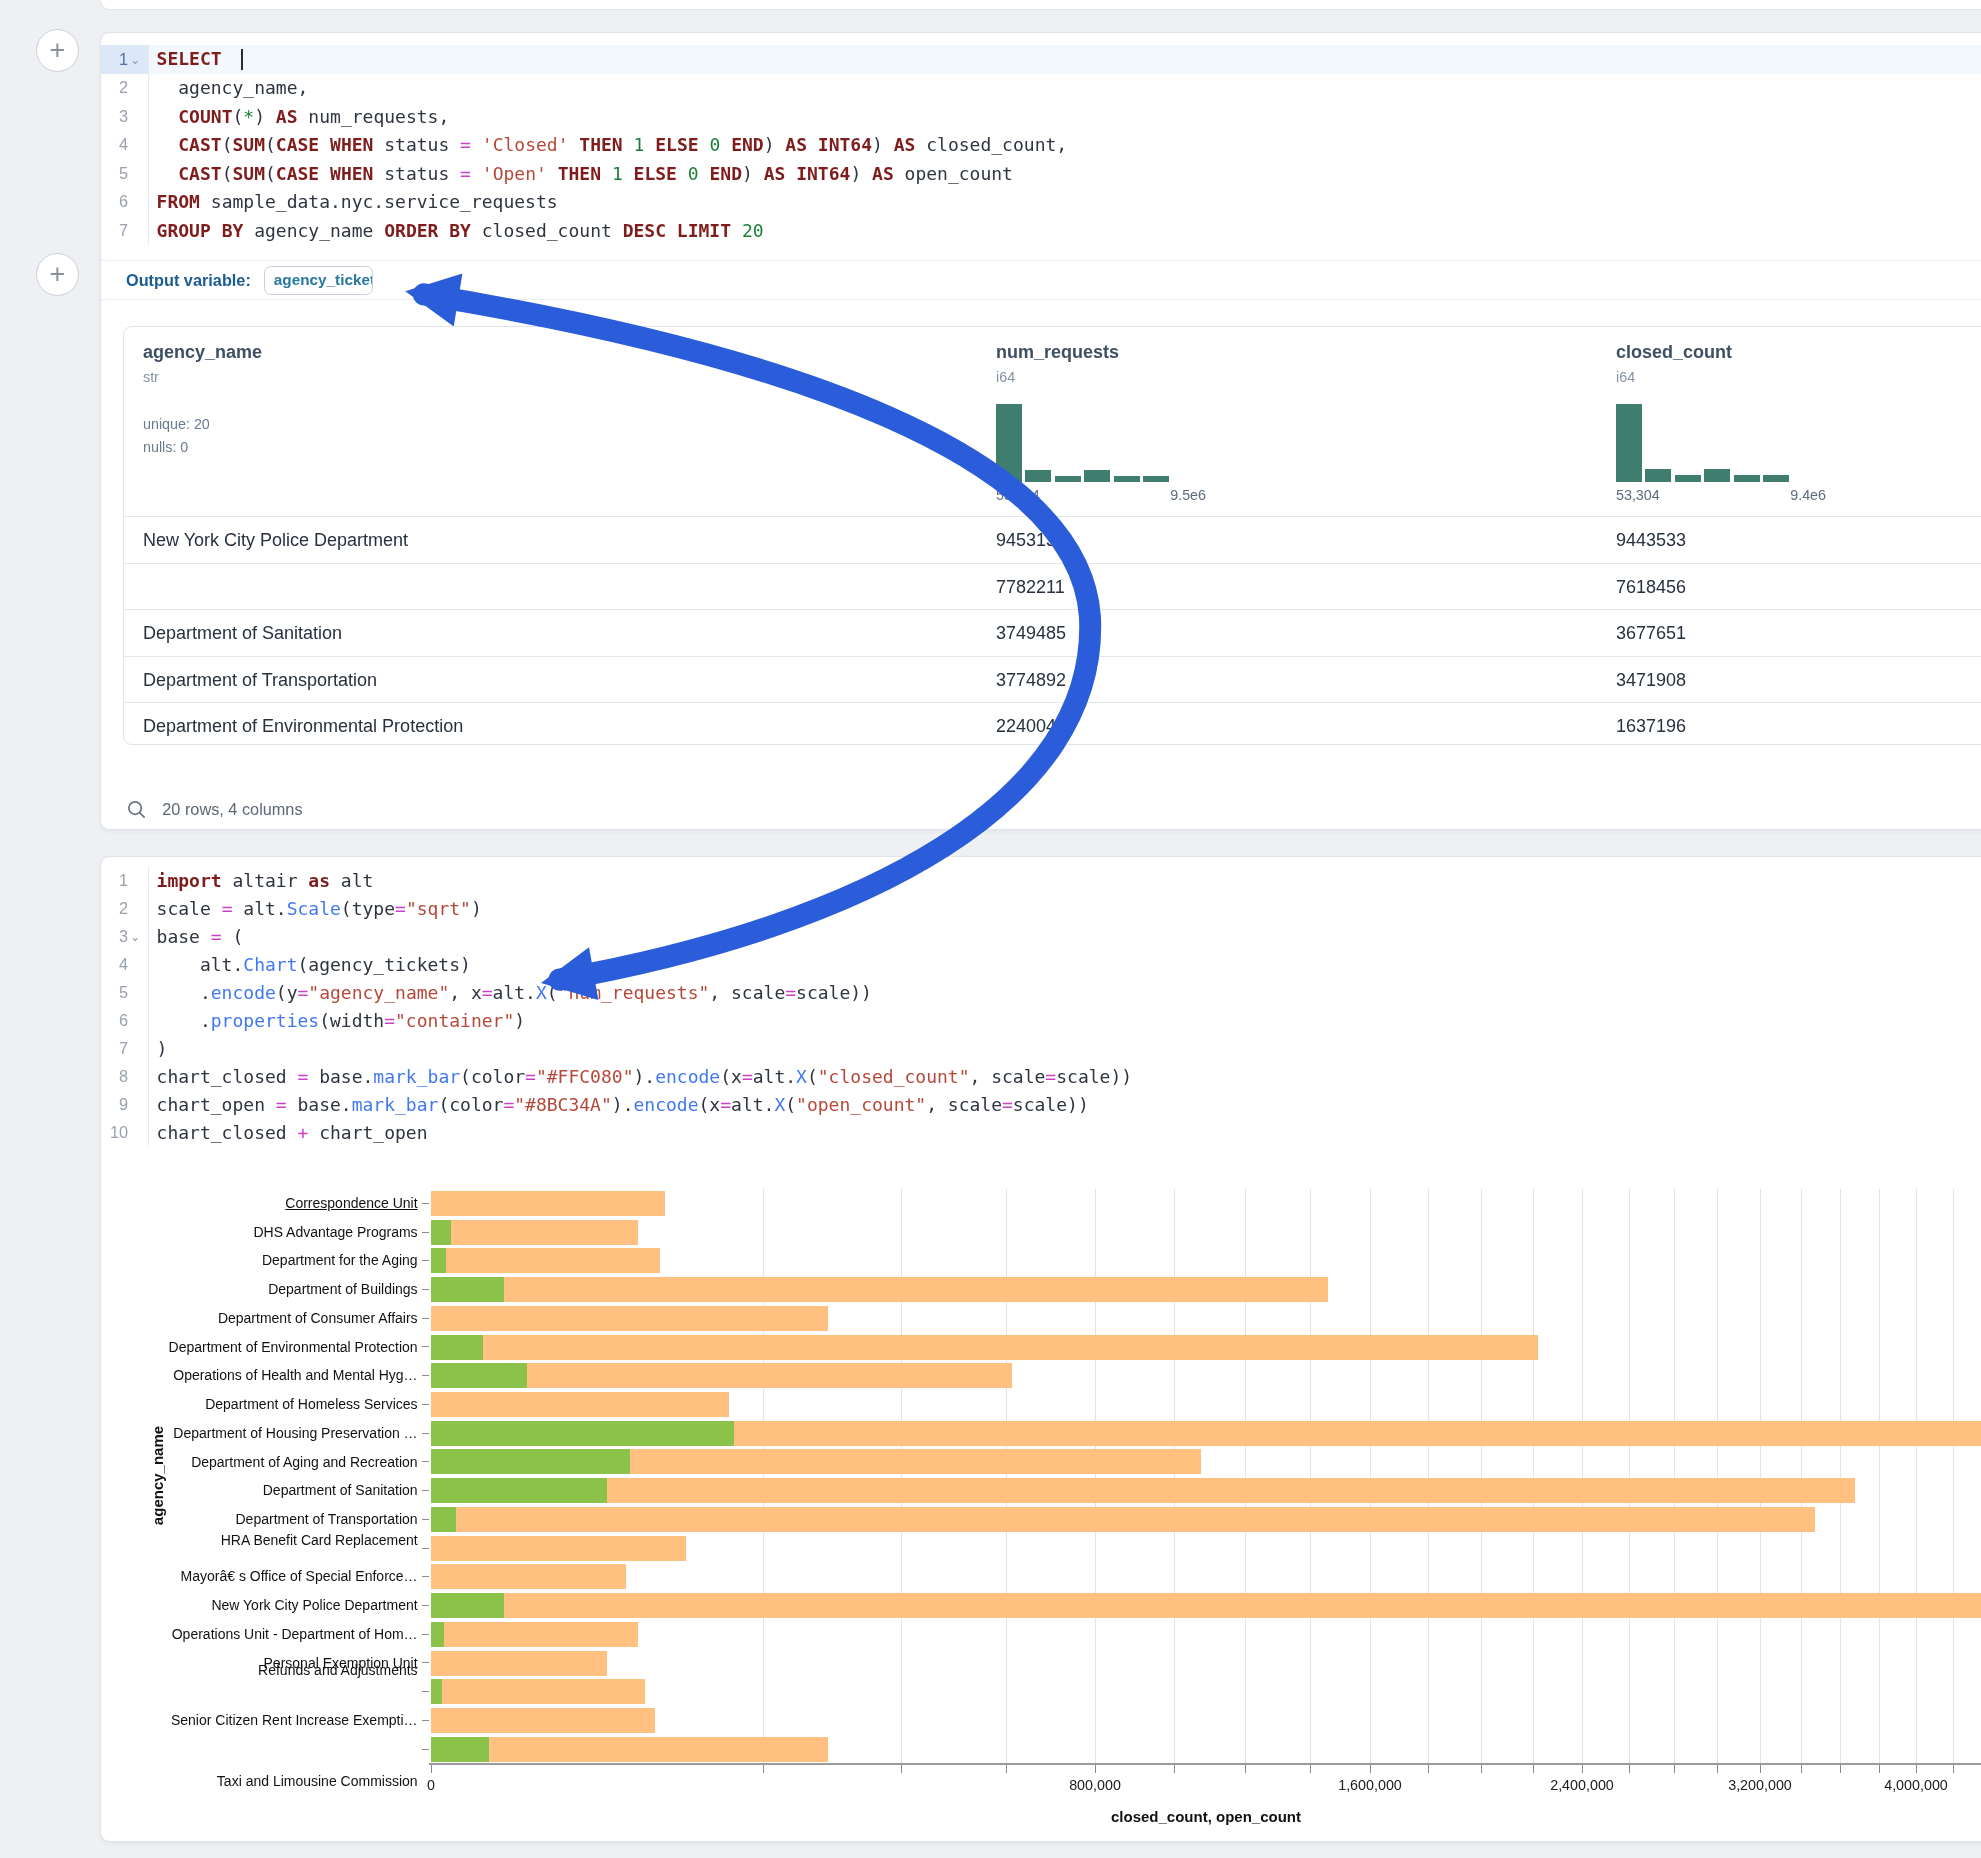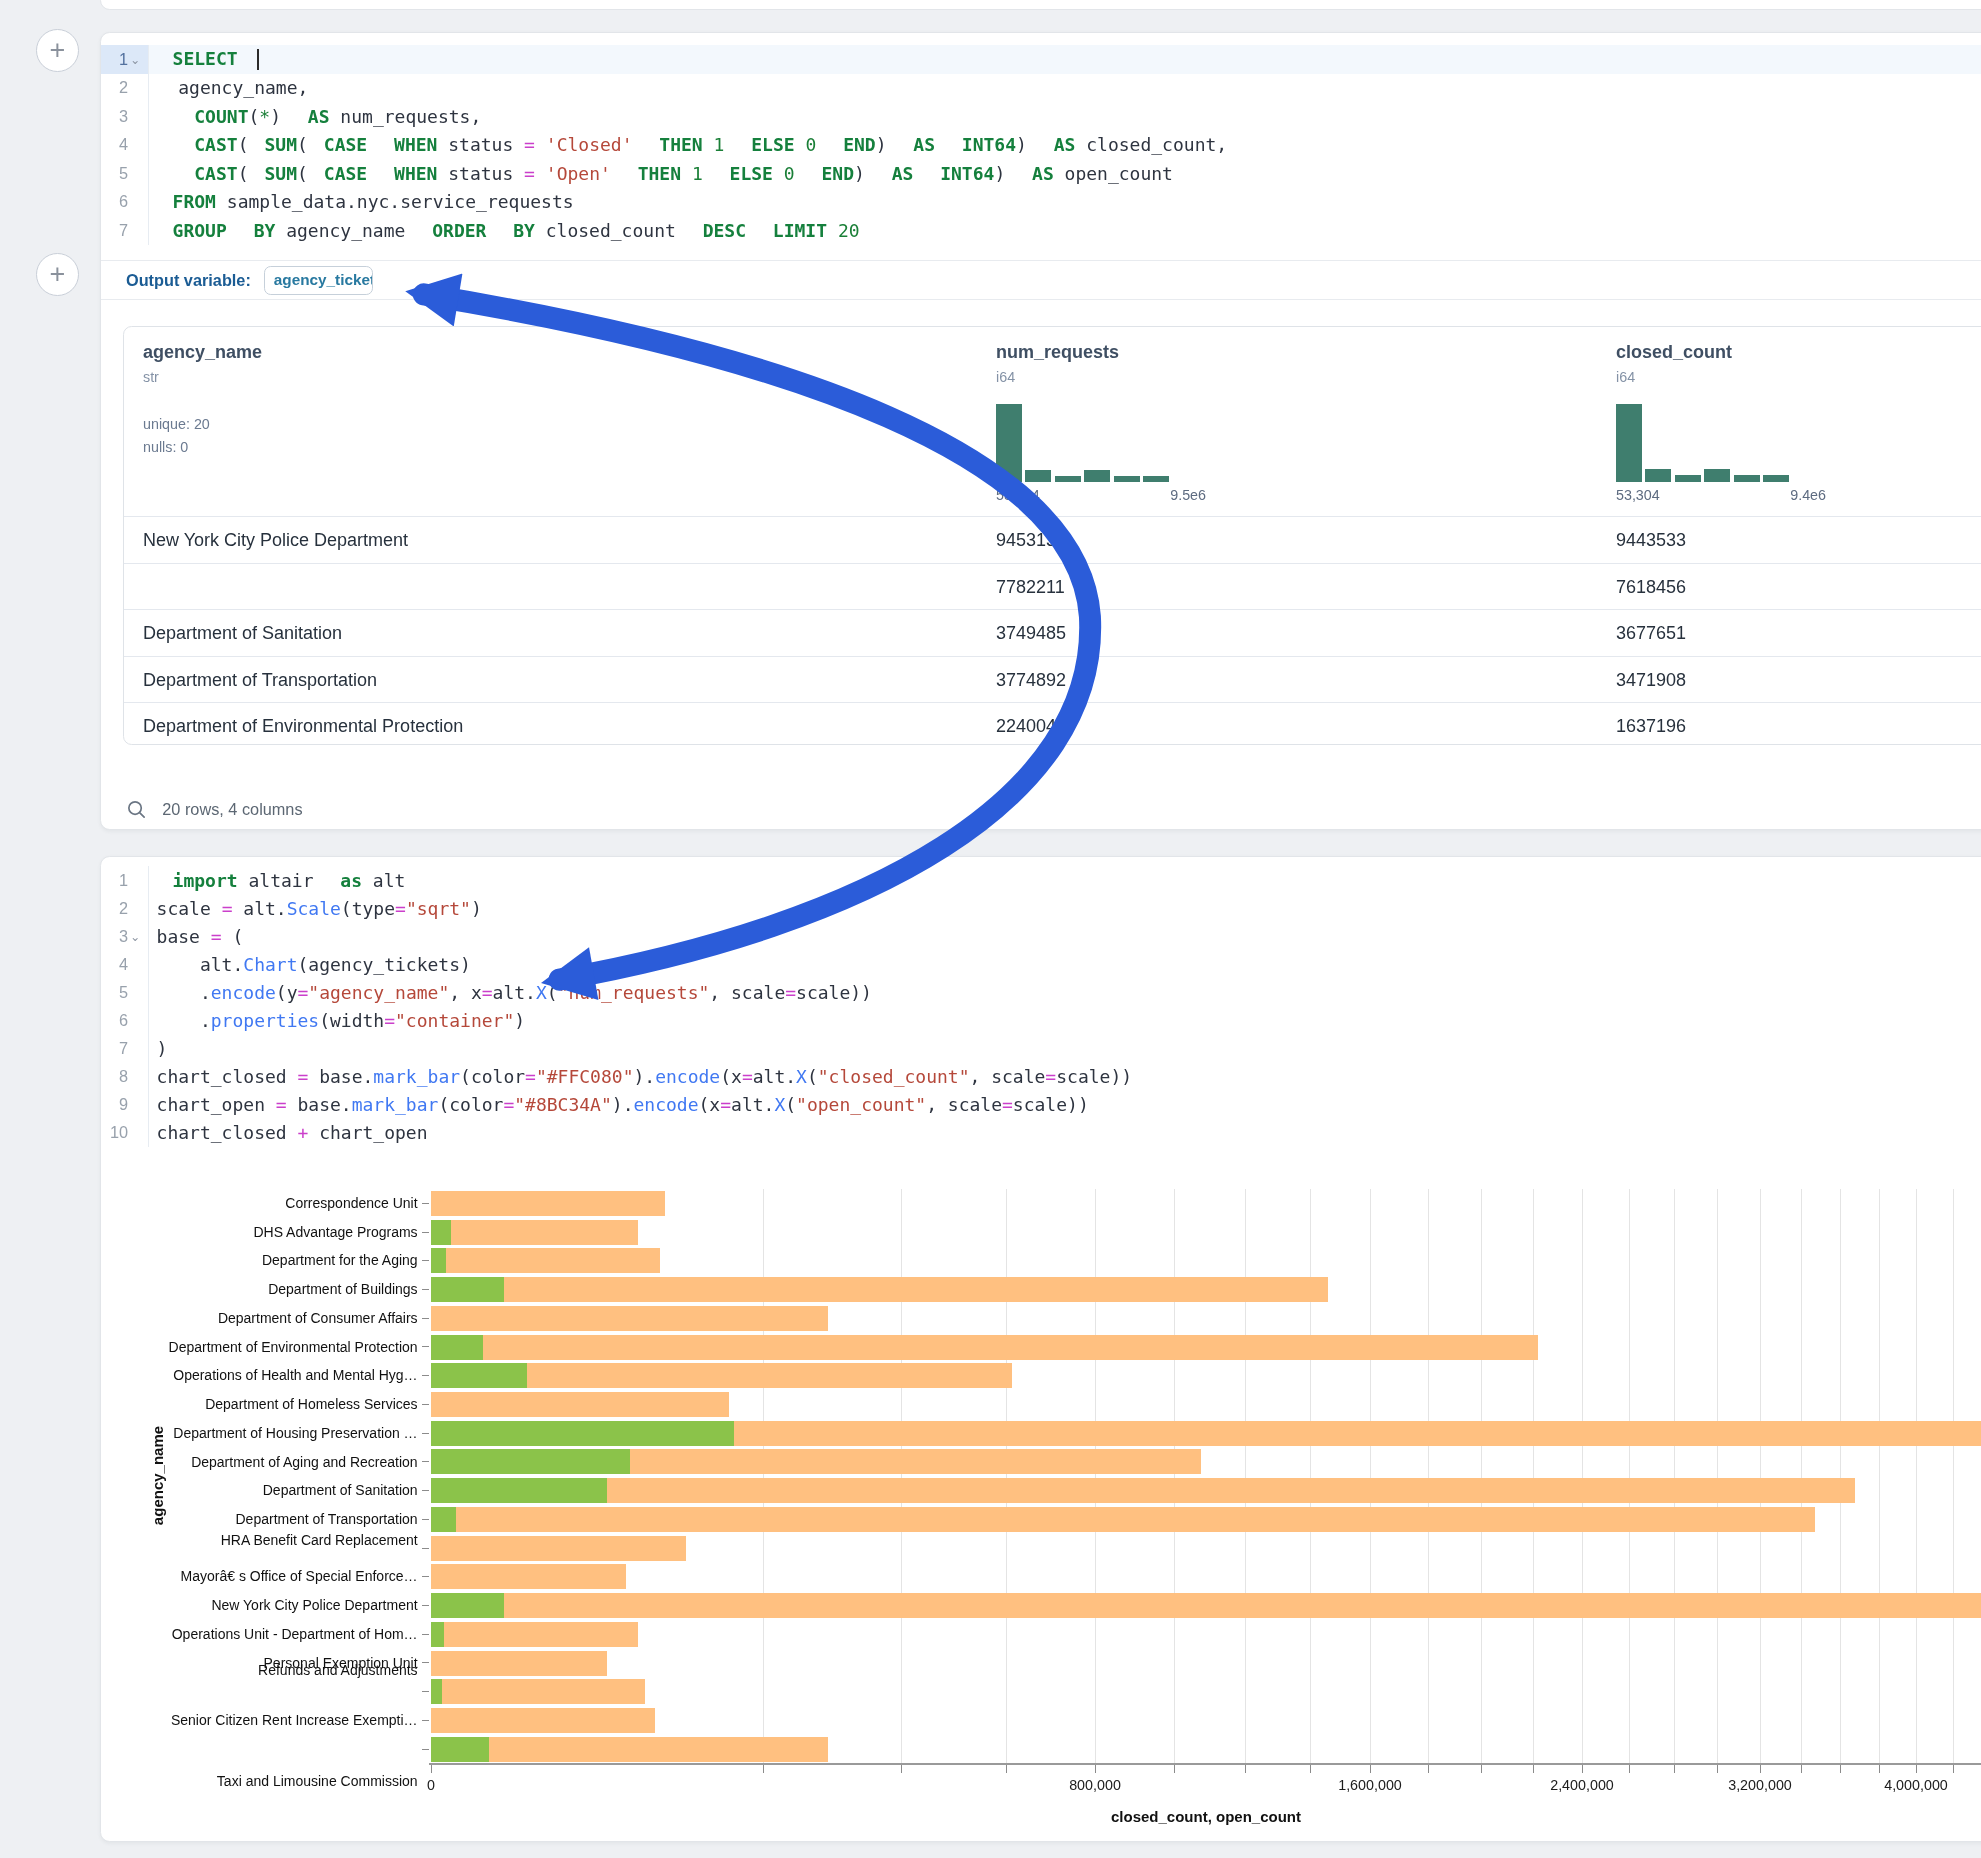--- a/index.html
+++ b/index.html
@@ -38,21 +38,21 @@
     color:#98a1ac; font-size:16.3px;
   }
   .code-line.active .gutter { background:#dce8f8; color:#53719e; }
   .gutter .num { min-width:21px; text-align:right; }
   .gutter .fold { width:14.3px; font-size:12.4px; color:#8a93a0; text-align:center; cursor:pointer; }
   .gutter .fold.empty { visibility:hidden; }
   .code-text {
     padding-left:7.6px; white-space:pre;
     font-family:"DejaVu Sans Mono", monospace; font-size:18px; color:#2e3440;
   }
-  .tk-k { color:#15803d; font-weight:bold;margin-left:16px; }
+  .tk-k { color:#7f1d1d; font-weight:bold; }
   .tk-s { color:#b5483a; }
   .tk-n { color:#1a7f37; }
   .tk-o { color:#cb3fcb; }
   .tk-f { color:#4078f2; }
   .tk-p { color:#2e3440; }
   .caret { display:inline-block; width:1.9px; height:21px; background:#2b2b2b; vertical-align:middle; margin-left:8.6px; }
   
   #output-row {
     position:absolute; left:0; top:227px; width:100%; height:40px;
     border-top:1px solid #e8ebef; border-bottom:1px solid #e8ebef;
@@ -369,21 +369,21 @@
       <div class="xtick" style="left: 1409px;"></div>
       <div class="xtick" style="left: 1448px;"></div>
       <div class="xtick" style="left: 1485px;"></div>
       <div class="xtick" style="left: 1522px;"></div>
       <div class="xlab" style="left: 0px;">0</div>
       <div class="xlab" style="left: 664px;">800,000</div>
       <div class="xlab" style="left: 939px;">1,600,000</div>
       <div class="xlab" style="left: 1151px;">2,400,000</div>
       <div class="xlab" style="left: 1329px;">3,200,000</div>
       <div class="xlab" style="left: 1485px;">4,000,000</div>
-      <div class="ylab" style="top: 0px;">Correspondence Unit</div>
+      <div class="ylab" style="top: 0px; text-decoration: underline;">Correspondence Unit</div>
       <div class="ytick" style="top: 14px;"></div>
       <div class="bar" style="top: 1.9px; left: 0px; width: 234px; background: rgb(255, 192, 128);"></div>
       <div class="ylab" style="top: 29px;">DHS Advantage Programs</div>
       <div class="ytick" style="top: 43px;"></div>
       <div class="bar" style="top: 31px; left: 0px; width: 207px; background: rgb(255, 192, 128);"></div>
       <div class="bar" style="top: 31px; left: 0px; width: 19.7px; background: rgb(139, 195, 74);"></div>
       <div class="ylab" style="top: 57px;">Department for the Aging</div>
       <div class="ytick" style="top: 71px;"></div>
       <div class="bar" style="top: 59px; left: 0px; width: 229px; background: rgb(255, 192, 128);"></div>
       <div class="bar" style="top: 59px; left: 0px; width: 15px; background: rgb(139, 195, 74);"></div>

